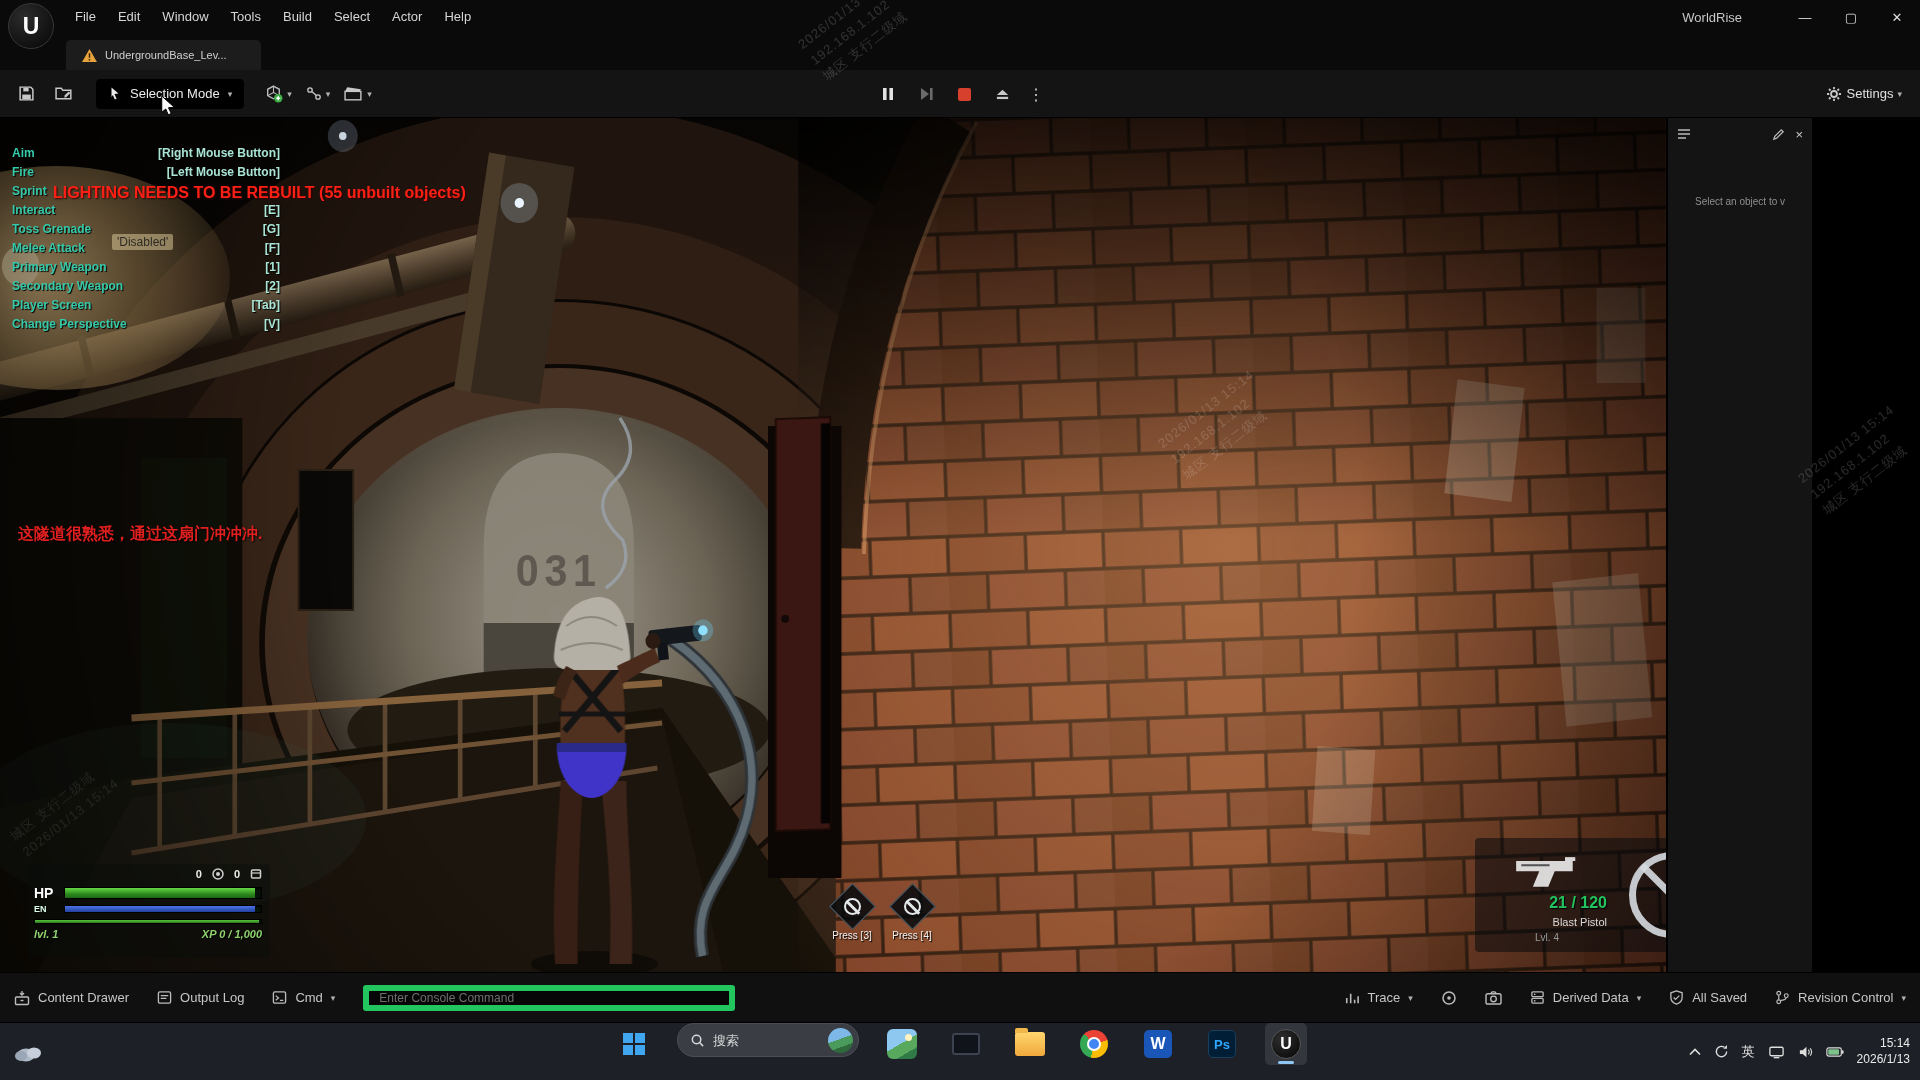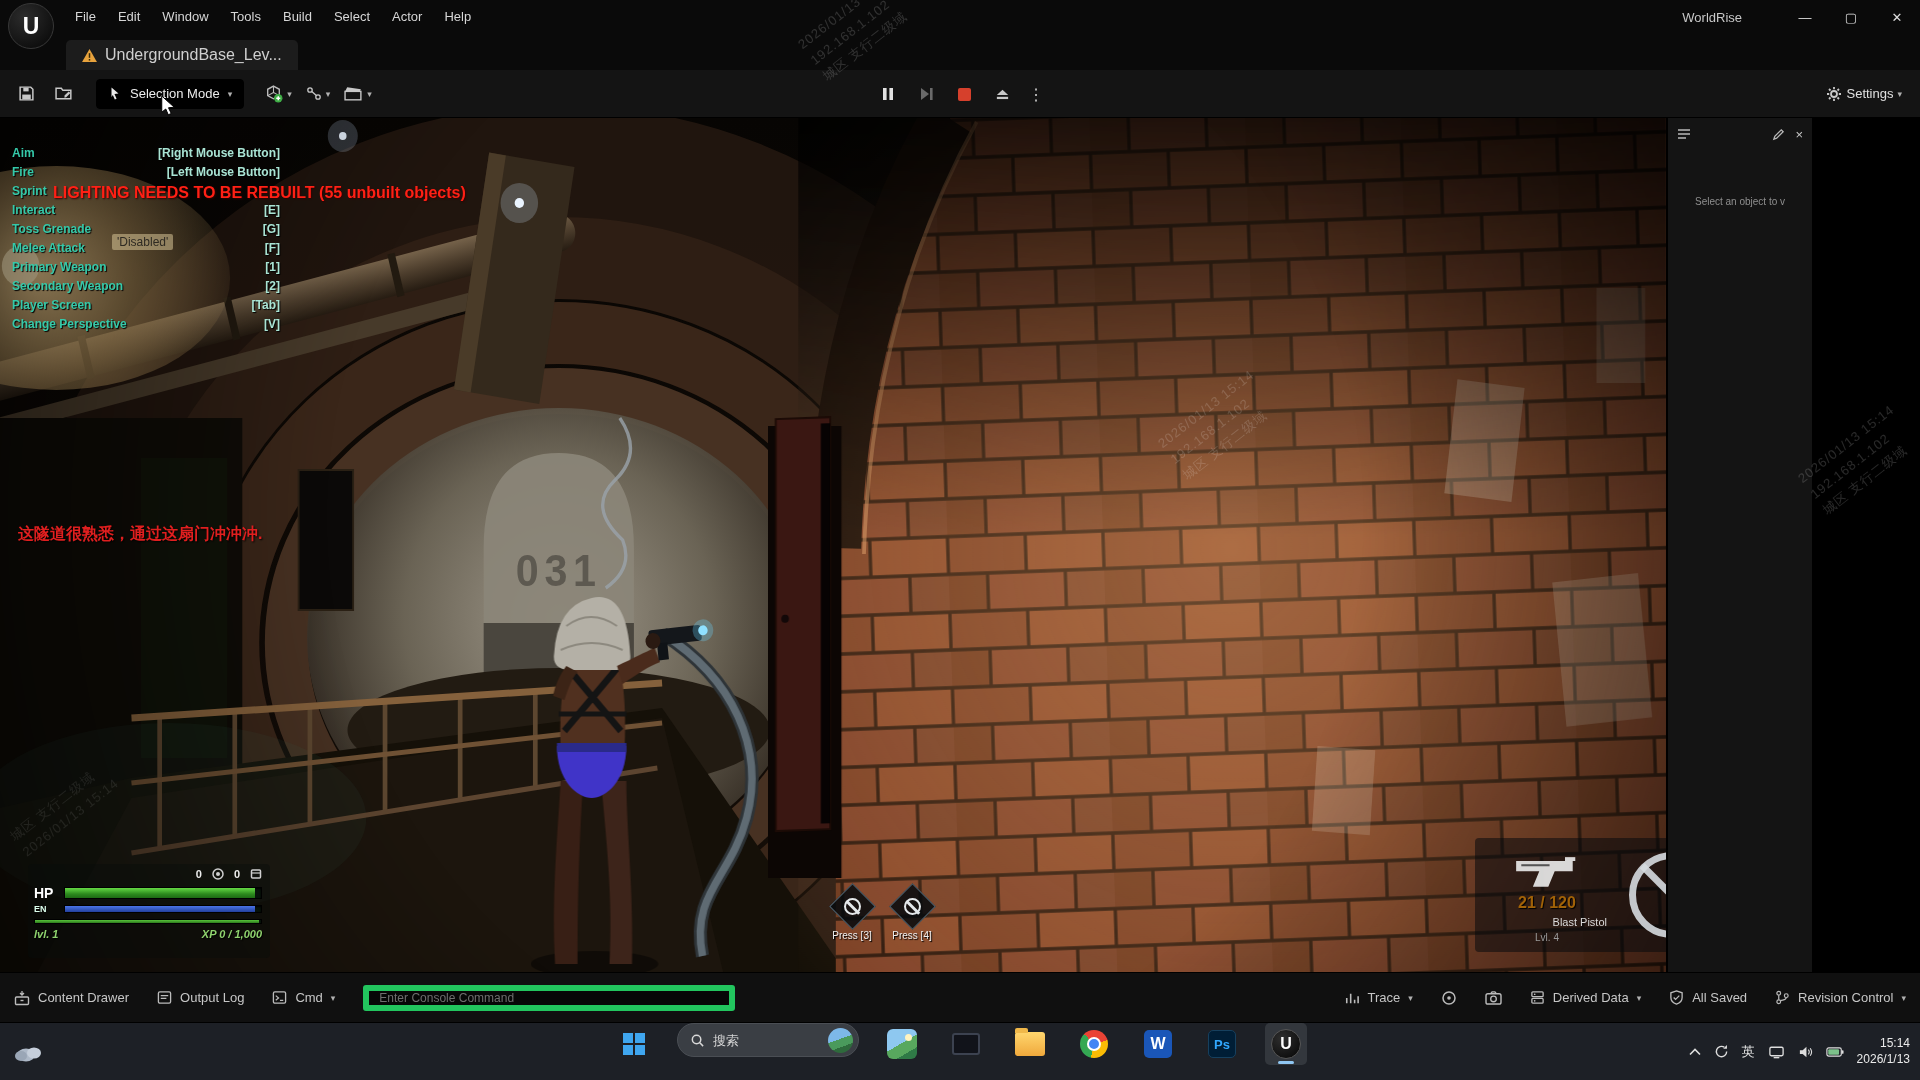--- a/index.html
+++ b/index.html
@@ -13,21 +13,21 @@
           background:radial-gradient(circle at 35% 30%, #2c2c2c, #050505); border:1px solid #383838;
           display:flex; align-items:center; justify-content:center; color:#fff; font-size:23px; font-weight:bold; z-index:10; }
   .menu-item { padding:0 11px; font-size:13px; color:#d6d6d6; line-height:34px; }
   .tb-spacer { flex:1; }
   .win-title { color:#c8c8c8; font-size:13px; margin-right:40px; }
   .win-btn { width:46px; height:34px; display:flex; align-items:center; justify-content:center; color:#ddd; font-size:13px; }
 
   
   .tabbar { height:36px; background:#0a0a0a; display:flex; align-items:flex-end; padding-left:66px; }
   .tab { height:30px; background:#1c1c1c; border-radius:5px 5px 0 0; display:flex; align-items:center; gap:8px; padding:0 16px; min-width:195px; }
-  .tab-label { font-size:16px; color:#cfcfcf; white-space:nowrap;text-align:right; }
+  .tab-label { font-size:11px; color:#cfcfcf; white-space:nowrap;text-align:right; }
 
   
   .toolbar { height:48px; background:#141414; display:flex; align-items:center; padding:0 10px; gap:6px; position:relative; border-bottom:1px solid #000; }
   .tb-btn { height:32px; min-width:32px; padding:0 4px; border-radius:4px; display:flex; align-items:center; justify-content:center; gap:4px; color:#cfcfcf; }
   .mode-btn { background:#000000; border:1px solid #000; height:30px; padding:0 11px; border-radius:4px; display:flex; align-items:center; gap:8px; color:#ececec; font-size:13px; margin:0 10px; }
   .chev { font-size:9px; color:#b0b0b0; }
   .play-controls { position:absolute; left:50%; top:0; height:48px; transform:translateX(-50%); display:flex; align-items:center; gap:6px; }
   .settings-btn { display:flex; align-items:center; gap:4px; color:#e0e0e0; font-size:13px; padding:0 8px; height:32px; }
   .dots { color:#c8c8c8; font-size:16px; padding:0 4px; }
 
@@ -65,21 +65,21 @@
   .fill-xp { width:99%; background:linear-gradient(#58c23c,#2d7a1c); }
   .lvl-row { display:flex; justify-content:space-between; margin-top:4px; font-size:11px; color:#8fd36e; font-style:italic; font-weight:bold; text-shadow:1px 1px 1px #000; }
 
   .slot { width:46px; height:46px; display:flex; align-items:center; justify-content:center; }
   .diamond { width:33px; height:33px; transform:rotate(45deg); background:rgba(5,9,13,0.85); border:1px solid #51626e; display:flex; align-items:center; justify-content:center; }
   .no-sign { border-radius:50%; border:2.5px solid #e4e8ea; position:relative; transform:rotate(-45deg); width:17px; height:17px; }
   .no-sign::after { content:""; position:absolute; left:-2px; top:6px; width:18px; height:2.5px; background:#e4e8ea; transform:rotate(45deg); }
   .slot-label { width:64px; text-align:center; color:#f0f0f0; font-size:10px; text-shadow:1px 1px 1px #000; }
 
   .weapon-panel { left:1475px; top:720px; width:258px; height:114px; background:rgba(7,9,12,0.55); border-radius:4px; }
-  .wp-ammo { position:absolute; left:12px; top:56px; width:120px; text-align:center; color:#a16207; font-size:16px; font-weight:bold; text-shadow:1px 1px 1px #000; }
+  .wp-ammo { position:absolute; left:12px; top:56px; width:120px; text-align:right; color:#22c55e; font-size:16px; font-weight:bold; text-shadow:1px 1px 1px #000; }
   .wp-name { position:absolute; left:12px; top:78px; width:120px; text-align:right; color:#dadada; font-size:11px; }
   .wp-lvl  { position:absolute; left:12px; top:94px; width:120px; text-align:center; color:#9a9a9a; font-size:10px; }
   .wp-icon { position:absolute; left:38px; top:14px; }
   .big-no { position:absolute; right:18px; top:14px; width:86px; height:86px; border:7px solid rgba(214,220,224,0.9); border-radius:50%; }
   .big-no::after { content:""; position:absolute; left:-6px; top:33px; width:84px; height:7px; background:rgba(214,220,224,0.9); transform:rotate(45deg); }
 
   .watermark { position:absolute; color:rgba(255,255,255,0.16); font-size:13px; line-height:20px; letter-spacing:1px; transform:rotate(-38deg); white-space:nowrap; pointer-events:none; z-index:50; }
   .wm-faint { color:rgba(255,255,255,0.09); }
 
   

